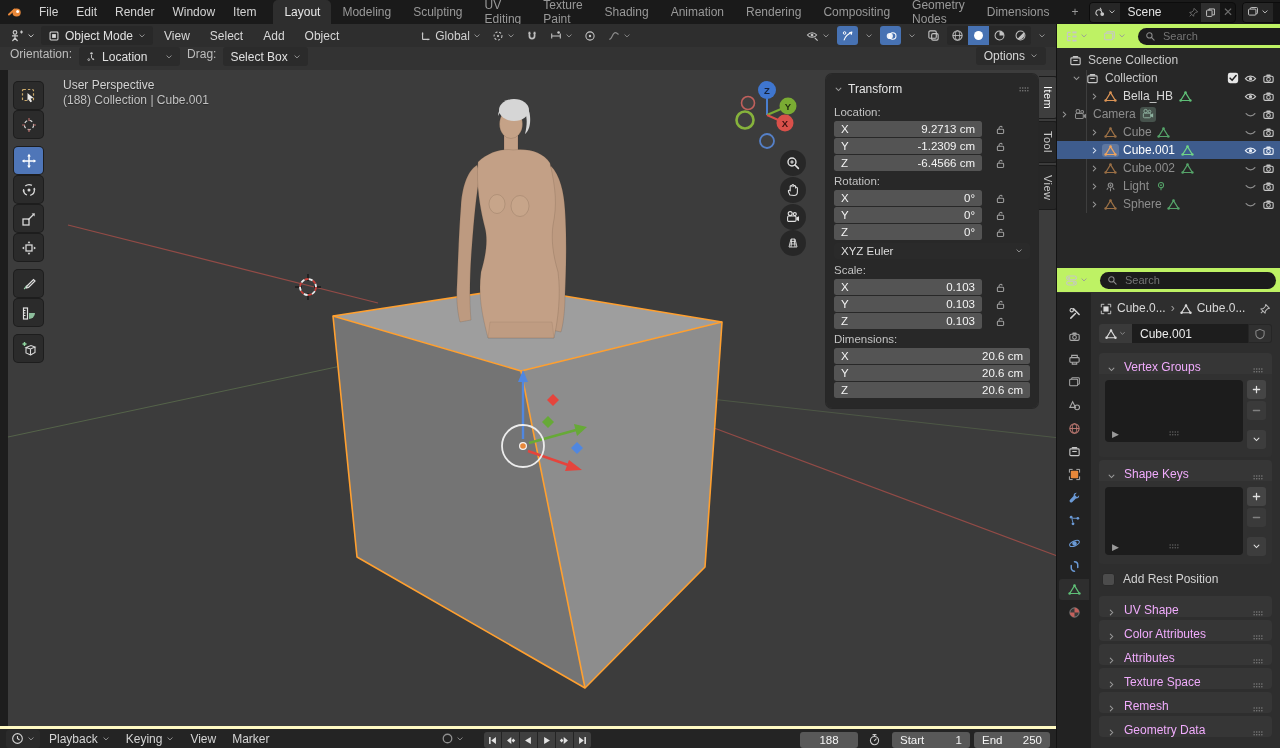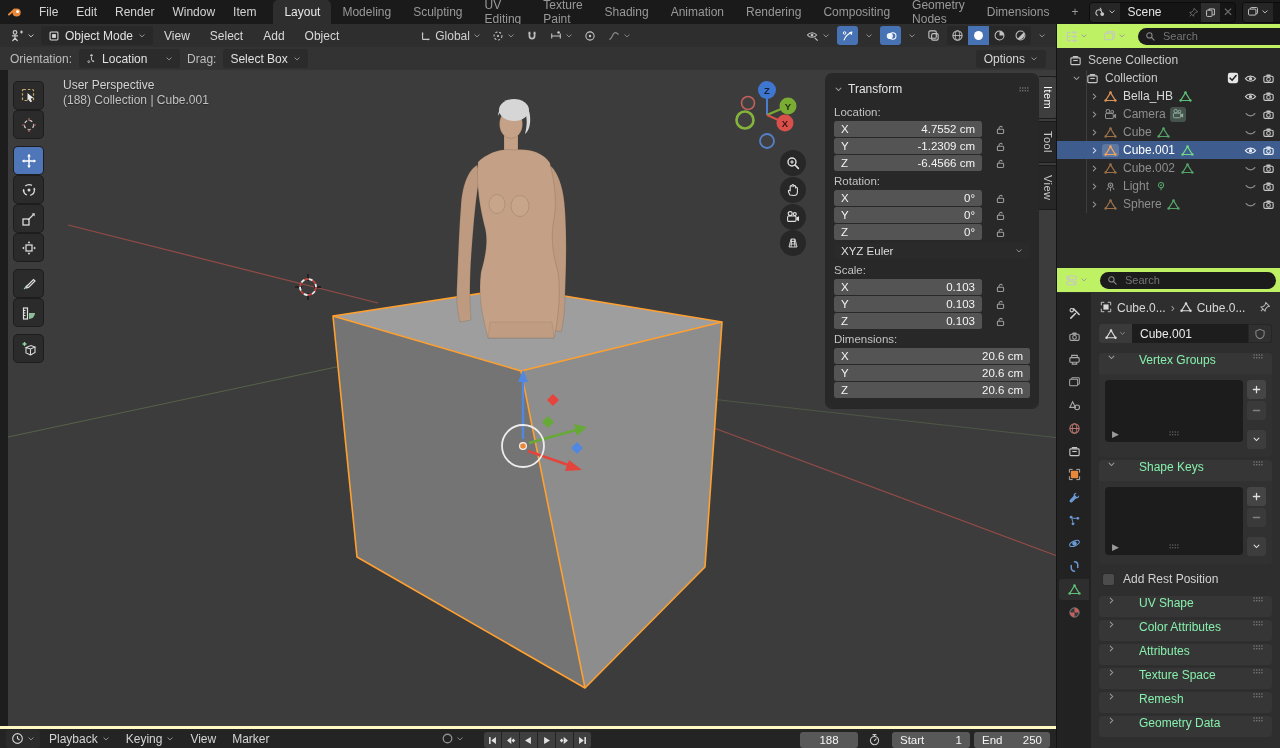--- a/index.html
+++ b/index.html
@@ -34,21 +34,21 @@
   .mid-cluster{display:flex;align-items:center;gap:3px;margin-left:66px}
   .right-cluster{display:flex;align-items:center;gap:3px;margin-left:auto}
   .tgl{display:flex;align-items:center;justify-content:center;width:21px;height:19px;border-radius:3px;color:#bdbdbd}
   .tgl.on{background:#4772b3;color:#fff}
   .grp{display:flex;background:#282828;border-radius:3px;overflow:hidden}
   .grp .tgl{border-radius:0}
   .chev{color:#9a9a9a}
 
   
   .tool-settings{position:absolute;left:0;top:47px;width:1056px;height:23px;background:#333;
-                 display:flex;align-items:center;gap:7px;padding:0 10px;box-sizing:border-box}
+                 display:flex;align-items:flex-start;gap:7px;padding:0 10px;box-sizing:border-box}
   .ts-label{color:#bdbdbd}
   .options-btn{margin-left:auto;display:flex;align-items:center;gap:5px;height:18px;
                background:#2b2b2b;border-radius:3px;padding:0 8px;color:#d6d6d6}
 
   
   .viewport{position:absolute;left:8px;top:70px;width:1056px;height:656px;background:#3c3c3c;overflow:hidden}
   .scene-svg{position:absolute;left:0;top:0}
   .vp-overlay{position:absolute;left:55px;top:8px;line-height:15px;color:#d4d4d4;text-shadow:0 1px 1px rgba(0,0,0,.35)}
   .vp-overlay .l2{color:#c2c2c2}
 
@@ -105,28 +105,28 @@
   .databox.hl{background:#46524c}
 
   
   .props{position:absolute;left:1056px;top:268px;width:224px;height:480px;background:#2e2e2e;
          border-left:1px solid #141414;box-sizing:border-box}
   .pr-tabs{position:absolute;left:0;top:25px;bottom:0;width:34px;background:#222;display:flex;
            flex-direction:column;align-items:center;padding-top:10px;gap:2px}
   .pr-tab{width:30px;height:21px;display:flex;align-items:center;justify-content:center;border-radius:3px 0 0 3px;color:#a8a8a8}
   .pr-tab.active{background:#2e2e2e}
   .pr-main{position:absolute;left:34px;top:25px;right:0;bottom:0;padding:7px 8px 0;overflow:hidden}
-  .crumbs{display:flex;align-items:flex-start;gap:5px;color:#d8d8d8;padding:1px 1px 9px}
+  .crumbs{display:flex;align-items:flex-end;gap:5px;color:#d8d8d8;padding:1px 1px 9px}
   .crumbs .pin{margin-left:auto;color:#b5b5b5}
   .namerow{display:flex;margin-bottom:10px}
   .nm-btn{display:flex;align-items:center;justify-content:center;gap:2px;width:33px;height:19px;background:#3a3a3a;border-radius:3px 0 0 3px;color:#d0d0d0}
   .nm-field{flex:1;display:flex;align-items:center;height:19px;background:#1d1d1d;padding:0 8px;color:#ececec}
   .nm-shield{display:flex;align-items:center;justify-content:center;width:24px;height:19px;background:#303030;border-radius:0 3px 3px 0;color:#8a8a8a;box-shadow:inset 0 0 0 1px #262626}
   .section{background:#363636;border-radius:4px;margin-bottom:3px}
-  .sec-head{height:21px;display:flex;align-items:flex-start;gap:23px;padding:0 8px;color:#86efac}
+  .sec-head{height:21px;display:flex;align-items:flex-end;gap:8px;padding:0 8px;color:#f0abfc}
   .sec-body{background:#313131;border-radius:0 0 4px 4px;padding:6px 6px 8px;display:flex;gap:4px}
   .listbox{flex:1;background:#1c1c1c;border-radius:4px;position:relative}
   .lb-corner{position:absolute;left:7px;bottom:3px;color:#9a9a9a;font-size:9px}
   .lb-grip{position:absolute;left:50%;bottom:5px;transform:translateX(-50%);color:#5f5f5f}
   .btncol{display:flex;flex-direction:column;gap:2px}
   .sq-btn{width:19px;height:19px;background:#454545;border-radius:3px;display:flex;align-items:center;justify-content:center;color:#e0e0e0}
   .sq-btn.dim2{background:#3a3a3a;color:#808080}
   .sq-btn.drop{margin-top:8px;background:#3d3d3d}
   .chk-row{display:flex;align-items:center;gap:8px;padding:5px 3px 10px;color:#d2d2d2}
   .checkbox{width:13px;height:13px;background:#4c4c4c;border:1px solid #2a2a2a;border-radius:3px;box-sizing:border-box}
@@ -695,21 +695,21 @@
         <span class="grip">
             <svg width="12" height="7" viewBox="0 0 14 8">
               <use href="#i-grip"></use>
             </svg>
           </span>
       </div>
       <div class="np-label">Location:</div>
       <div class="np-row">
           <div class="np-field">
             <span>X</span>
-            <span class="val">4.7552 cm</span>
+            <span class="val">9.2713 cm</span>
           </div>
           <span class="np-lock">
             <svg width="11" height="11" viewBox="0 0 12 12">
               <use href="#i-lock"></use>
             </svg>
           </span>
         </div>
       <div class="np-row">
           <div class="np-field">
             <span>Y</span>
@@ -927,21 +927,21 @@
               </svg>
             </span>
           <span style="color:#c8c8c8">
               <svg width="13" height="13" viewBox="0 0 14 14">
                 <use href="#i-cam"></use>
               </svg>
             </span>
         </span>
       </div>
 
-      <div class="ol-row" style="padding-left:30px">
+      <div class="ol-row" style="">
         <span class="ol-chev">
             <svg width="9" height="9">
               <use href="#i-chevr"></use>
             </svg>
           </span>
         <span class="ol-icon dim">
             <svg width="13" height="13" viewBox="0 0 14 14">
               <use href="#i-movcam"></use>
             </svg>
           </span>

